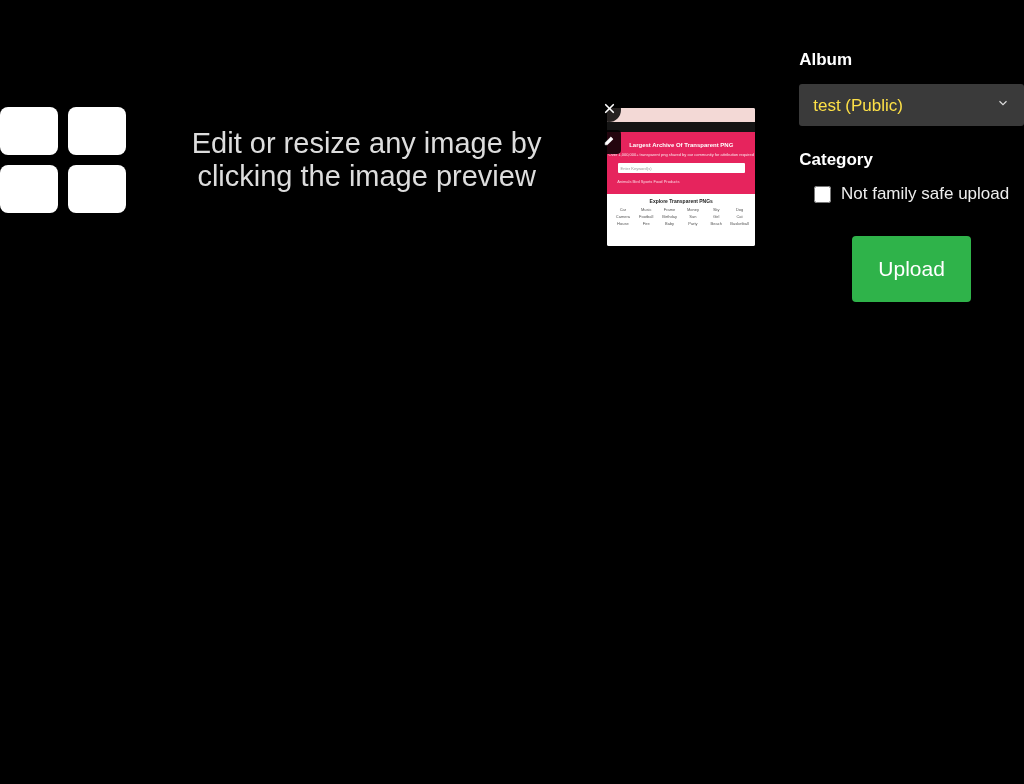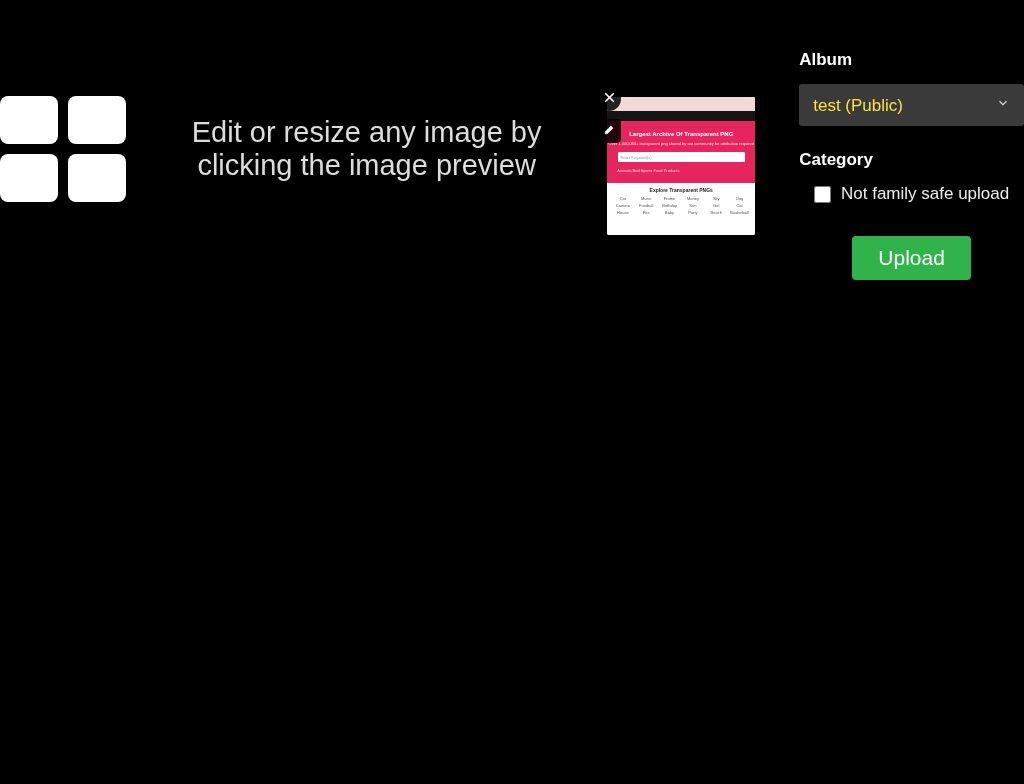--- a/index.html
+++ b/index.html
@@ -51,21 +51,21 @@
     pointer-events:none; color:#ddd;
   }
   .select-wrap .chev svg { width:14px; height:14px; stroke:#ddd; fill:none; stroke-width:2; }
 
   .nsfw-row { display:flex; align-items:center; justify-content:center; gap:10px; }
   .chk { width:17px; height:17px; accent-color:#fff; cursor:pointer; }
   .nsfw-label { font-size:17px; color:#eee; }
 
   .upload-btn {
     margin-top: 18px; align-self:center; background:#2fb34a; color:#fff; border:none;
-    border-radius:4px; font-size:21px; padding:10px 26px; cursor:pointer;
+    border-radius:4px; font-size:21px; padding:21px 26px; cursor:pointer;
   }
 
   .center { text-align:center; }
 </style>
 </head>
 <body>
 
 <div class="page">
 
   <div class="logo-grid">

